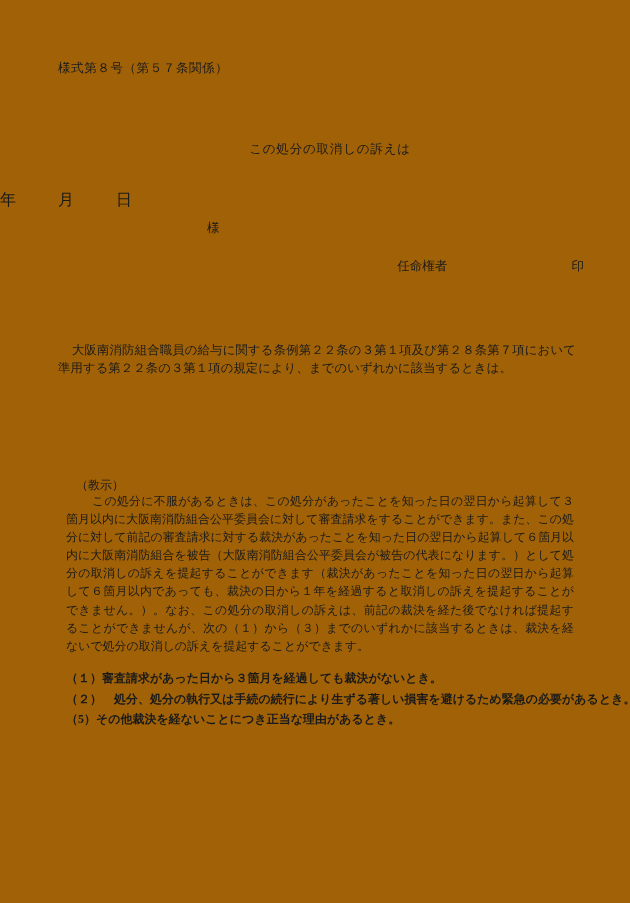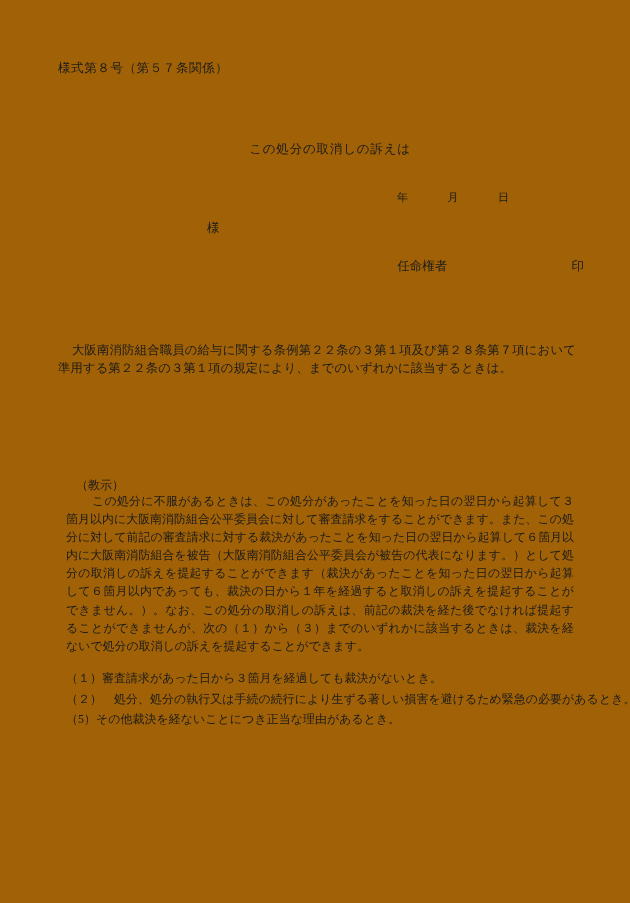--- a/index.html
+++ b/index.html
@@ -43,24 +43,24 @@
     font-size: 12.5px;
     letter-spacing: 0.8px;
     padding-left: 30px;
     box-sizing: border-box;
   }
 
   .date-line {
     left: 0;
     top: 190px;
     width: 555px;
-    text-align: right;
+    text-align: left;
     padding-right: 46px;
     box-sizing: border-box;
-    font-size: 11px;
+    font-size: 16px;
   }
   .date-line .dseg { display: inline-block; }
   .date-gap { display: inline-block; width: 34px; }
 
   .addressee {
     left: 207px;
     top: 220px;
     font-size: 12.5px;
     letter-spacing: 0.5px;
   }
@@ -106,20 +106,21 @@
     text-indent: 26px;
     letter-spacing: 0.05px;
   }
 
   .items {
     left: 66px;
     top: 668px;
     width: 520px;
     font-size: 11.9px;
     line-height: 20.6px;
+    font-weight: bold;
   }
   .item-line {
     white-space: nowrap;
     letter-spacing: 0.1px;
   }
 </style>
 </head>
 <body>
 
 <div class="page">

